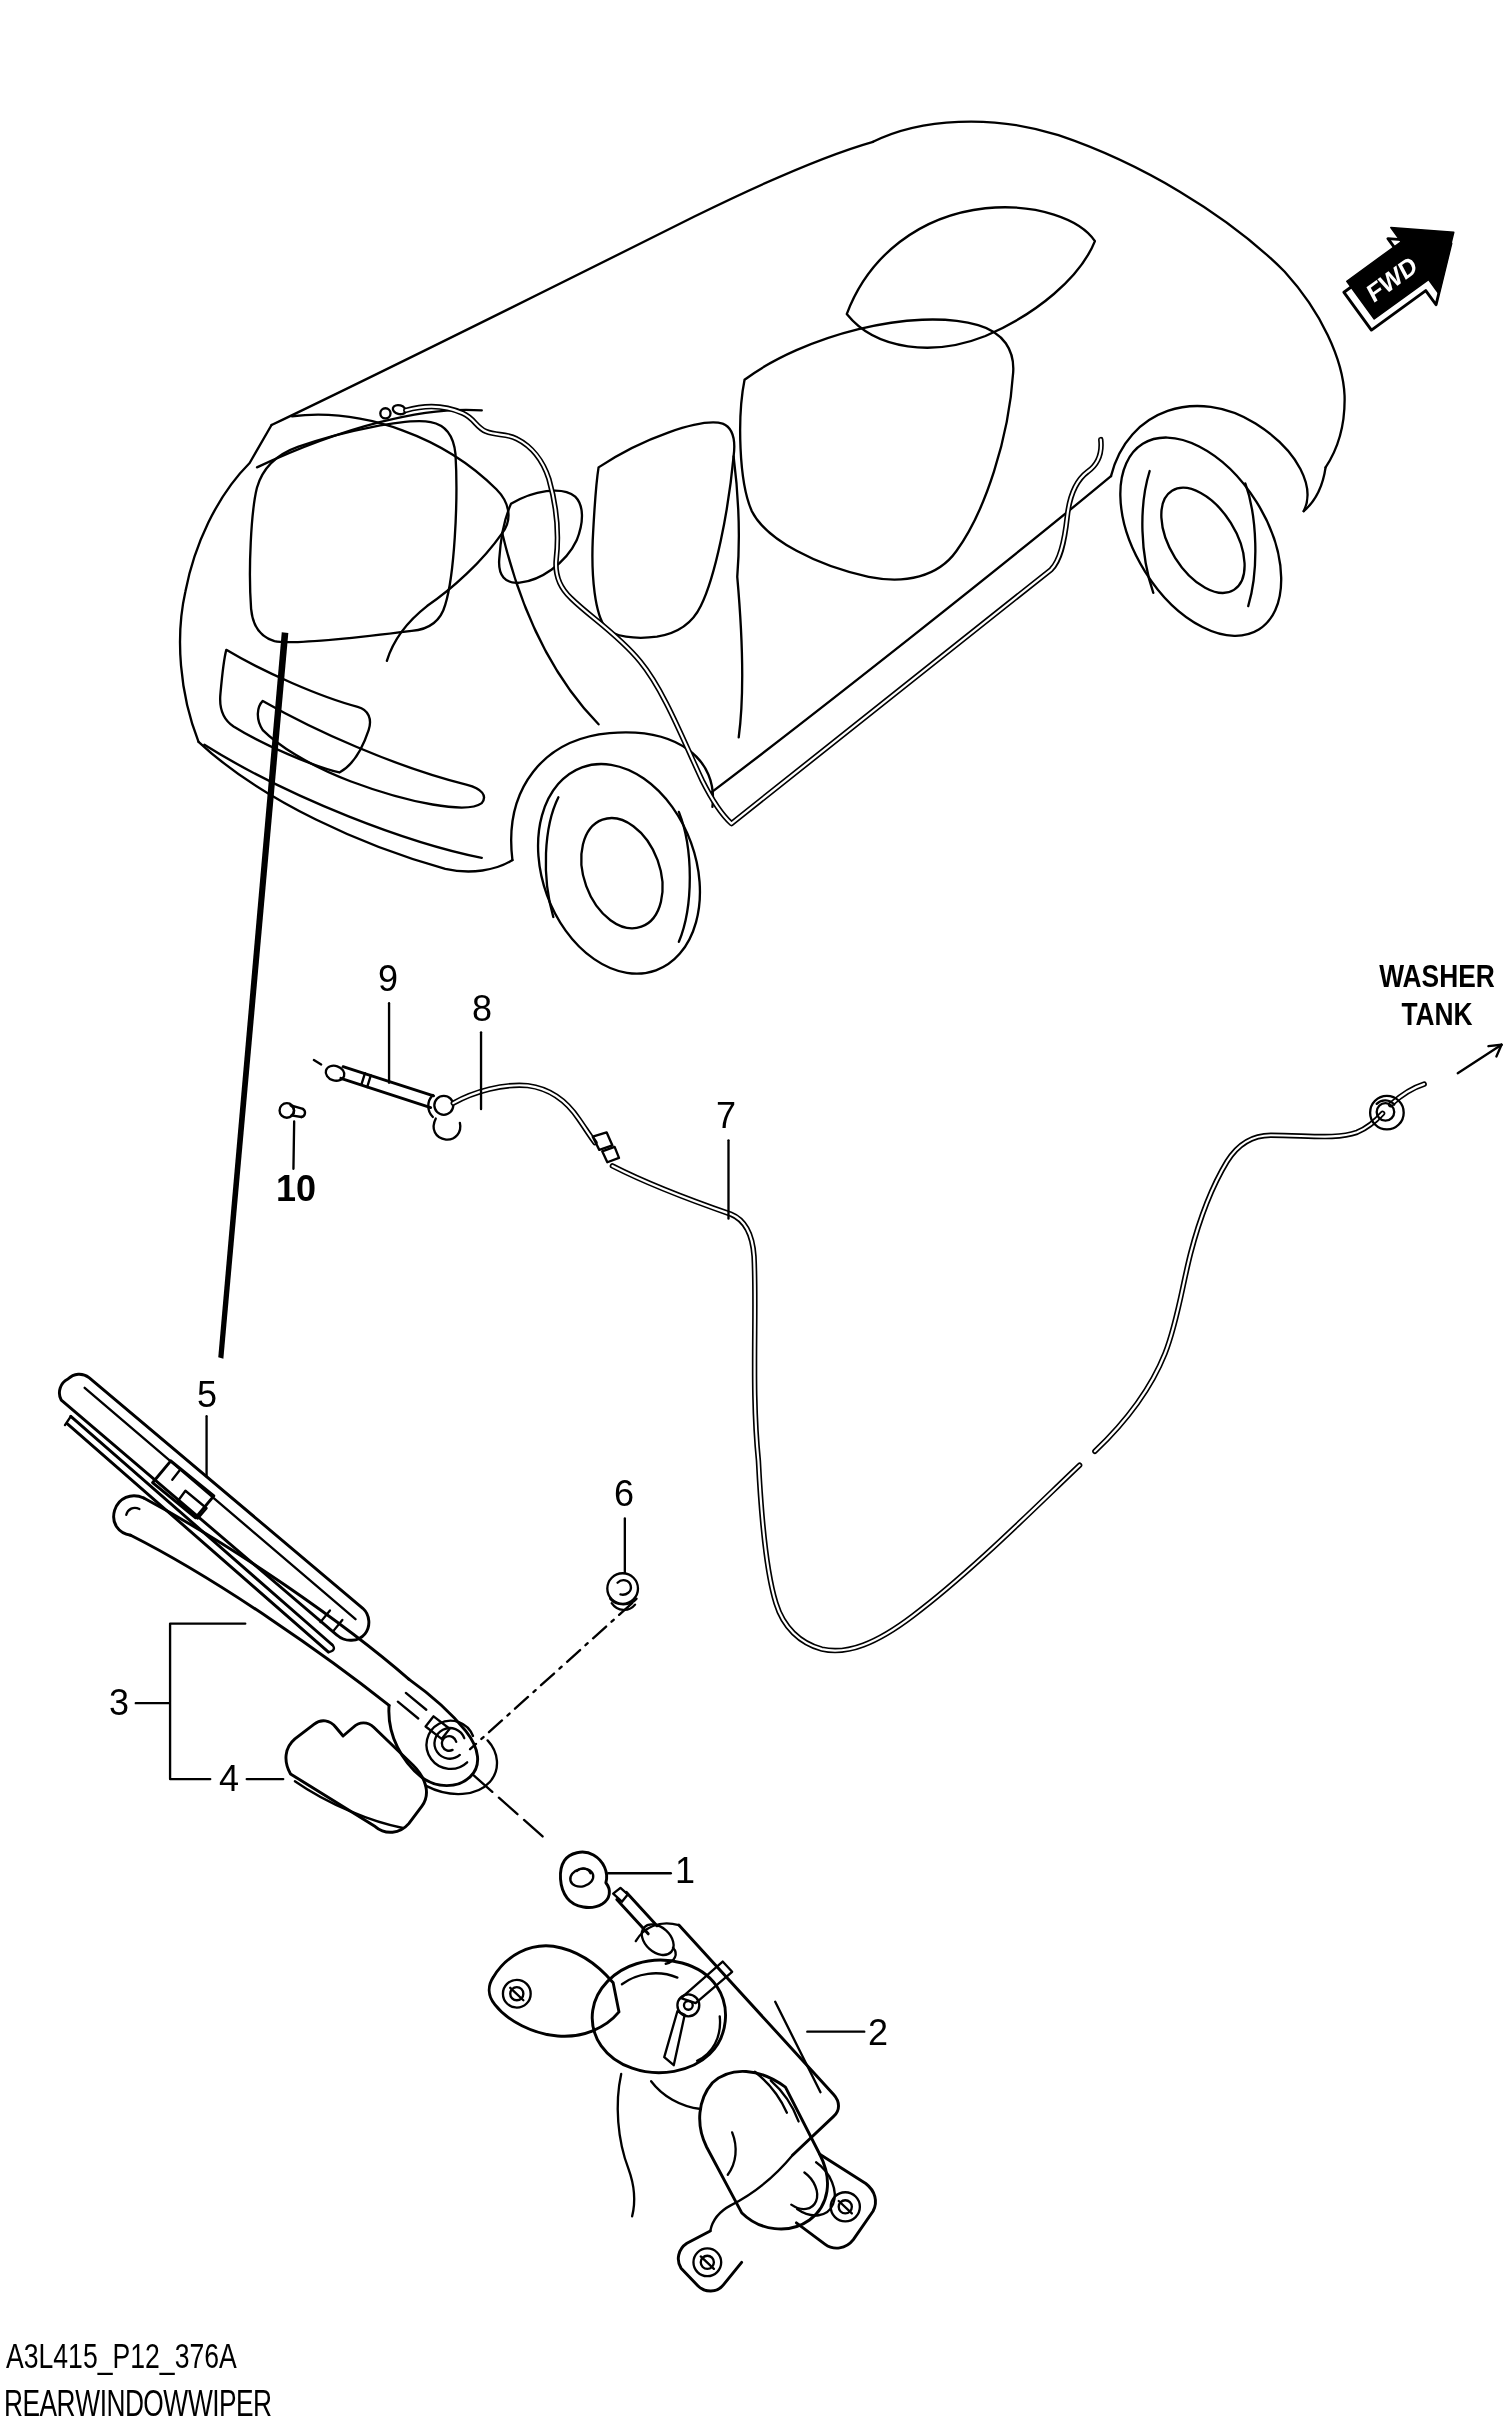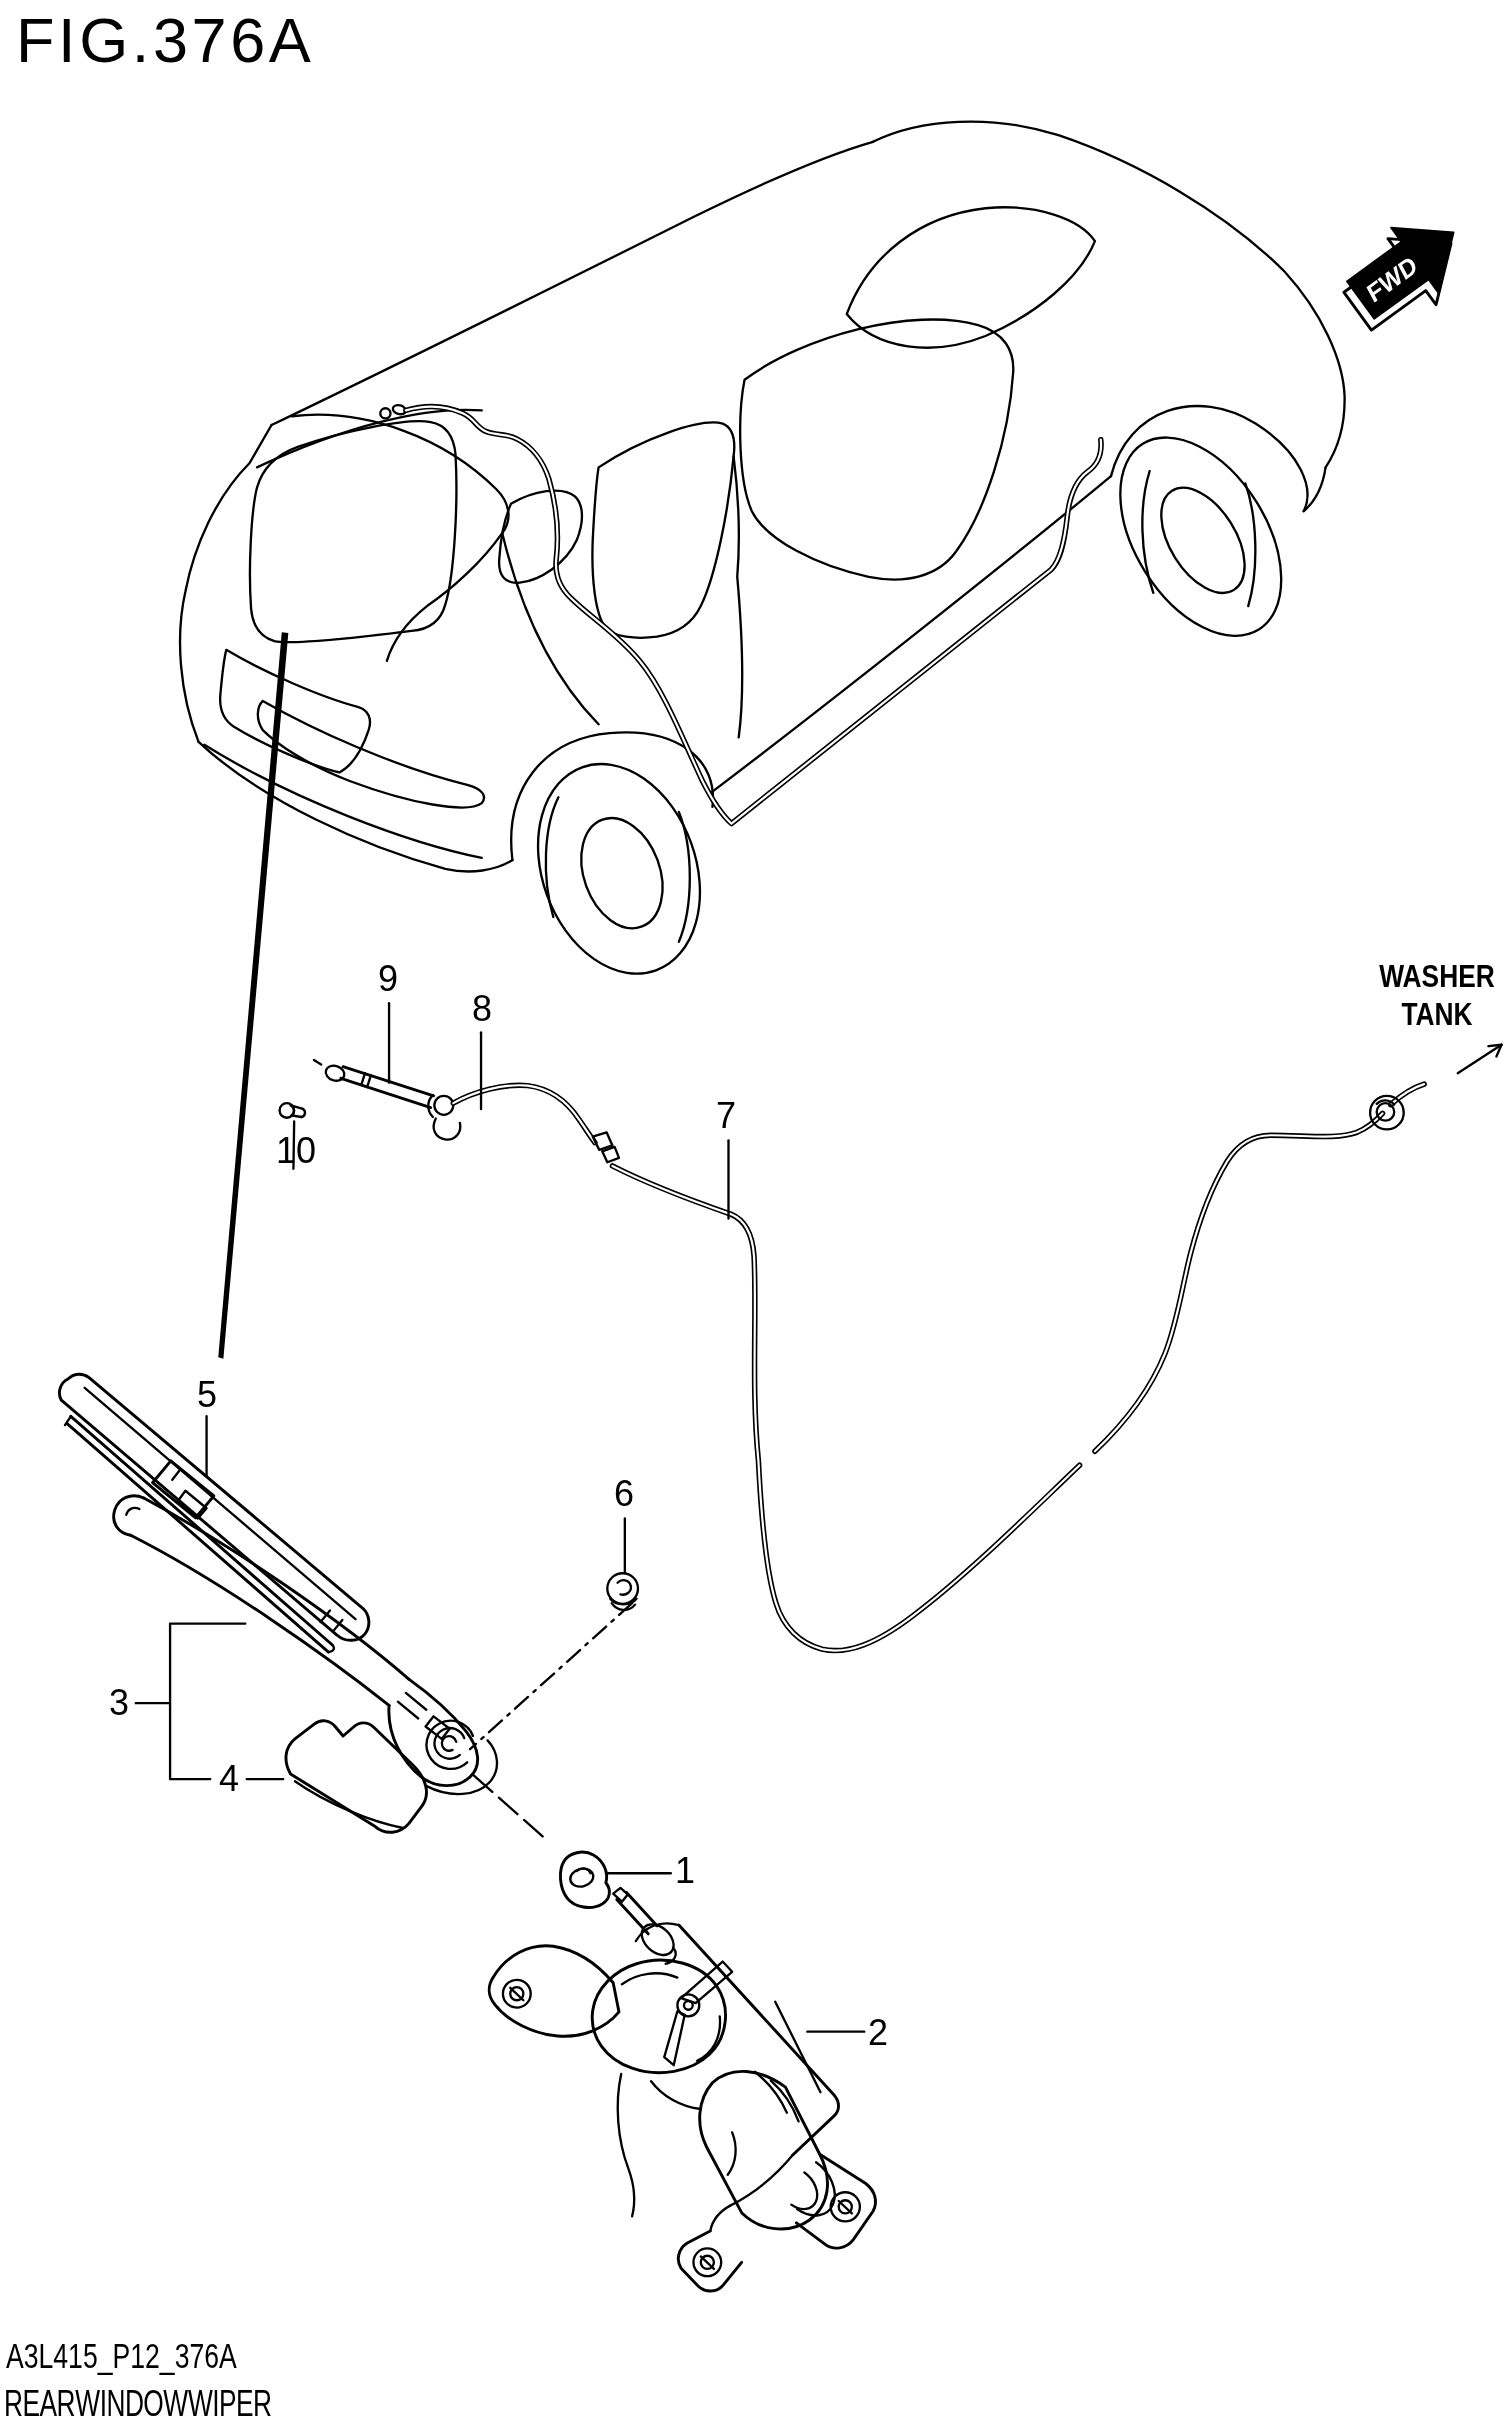--- a/index.html
+++ b/index.html
@@ -45,21 +45,20 @@
     position:absolute; left:4.4px; top:2383px;
     font-size:36px; transform:scaleX(0.73); transform-origin:left top;
     word-spacing:-8.8px; letter-spacing:-0.7px; white-space:nowrap;
   }
 </style>
 </head>
 <body>
 
 <div class="page">
 
-  <div class="fig-title">FIG.376A</div>
 
   <svg class="art" width="1511" height="2426" viewBox="0 0 2070 3323">
 
     <g>
 
       <path d="M 272 1016 C 246 950 240 872 254 810 C 266 748 296 680 342 634 L 372 582"></path>
       <path d="M 372 582 C 560 492 800 372 952 296 C 1070 238 1140 210 1196 194"></path>
       <path d="M 1196 194 C 1260 162 1360 156 1450 185 C 1560 222 1680 292 1760 372 C 1810 427 1840 492 1842 542 C 1843 582 1832 616 1816 640"></path>
       <path d="M 1816 640 C 1812 668 1800 688 1786 700"></path>
       <path d="M 1522 652 C 1545 560 1640 530 1720 580 C 1780 618 1802 668 1786 700"></path>
@@ -271,21 +270,21 @@
 
   <div class="callout" style="left:685px; top:1853px;">1</div>
   <div class="callout" style="left:878px; top:2015px;">2</div>
   <div class="callout" style="left:119px; top:1685px;">3</div>
   <div class="callout" style="left:229px; top:1761px;">4</div>
   <div class="callout" style="left:207px; top:1377px;">5</div>
   <div class="callout" style="left:624px; top:1476px;">6</div>
   <div class="callout" style="left:726px; top:1098px;">7</div>
   <div class="callout" style="left:482px; top:991px;">8</div>
   <div class="callout" style="left:388px; top:961px;">9</div>
-  <div class="callout" style="left:296px; top:1133px;">10</div>
+  <div class="callout" style="left:296px; top:1171px;font-weight:bold;">10</div>
 
   <div class="tank-label">
     <div>WASHER</div>
     <div>TANK</div>
   </div>
 
   <div class="footer-code">A3L415_P12_376A</div>
   <div class="footer-caption">REAR WINDOW WIPER</div>
 
 </div>

